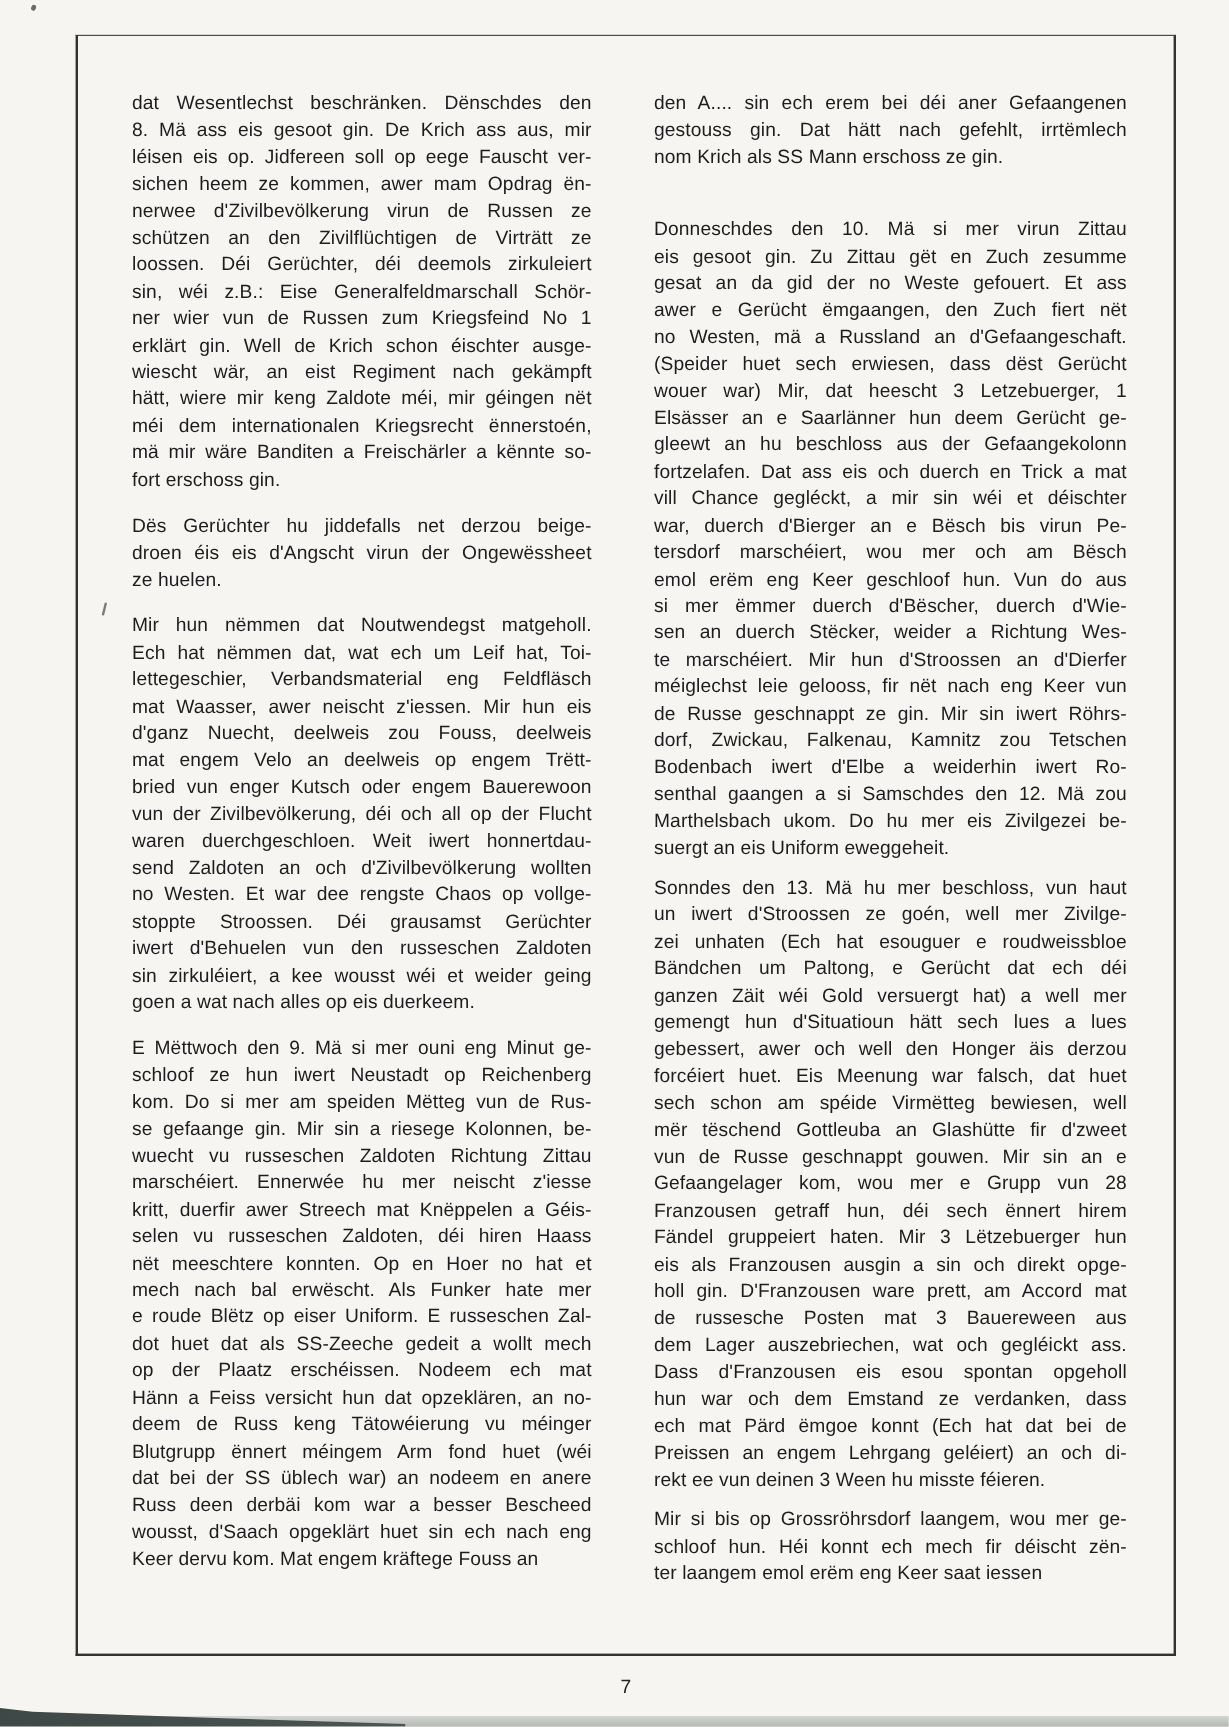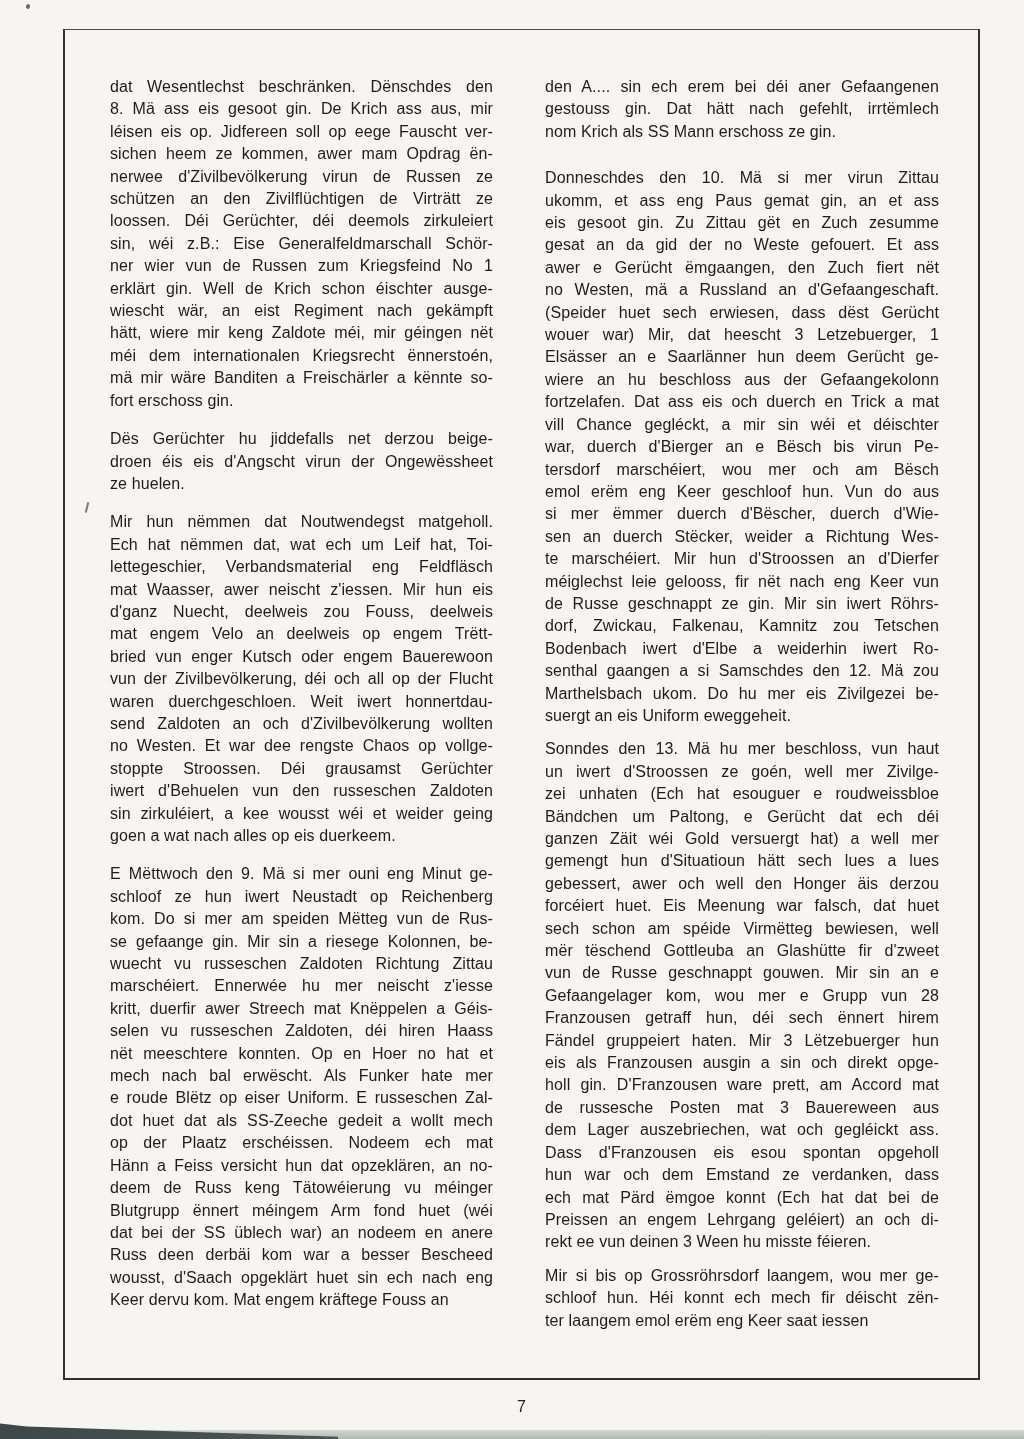--- a/index.html
+++ b/index.html
@@ -35,21 +35,21 @@
     color: #1d1d1f;
     font-size: 16px;
     line-height: 22.4px;
     letter-spacing: 0.1px;
   }
   .col-left  { left: 110px; width: 383px; }
   .col-right { left: 545px; width: 394px; }
 
   .para { margin: 0 0 16px 0; }
   .col-right .para { margin-bottom: 11px; }
-  .col-right .para:first-child { margin-bottom: 24px; }
+  .col-right .para:first-child { margin-bottom: 38px; }
 
   .line {
     text-align: justify;
     text-align-last: justify;
     white-space: nowrap;
     overflow: visible;
   }
   .line.last {
     text-align-last: left;
   }
@@ -175,29 +175,28 @@
       </div>
     </div>
   <div class="col col-right">
       <div class="para">
         <div class="line">den A.... sin ech erem bei déi aner Gefaangenen</div>
         <div class="line">gestouss gin. Dat hätt nach gefehlt, irrtëmlech</div>
         <div class="line last">nom Krich als SS Mann erschoss ze gin.</div>
       </div>
       <div class="para">
         <div class="line">Donneschdes den 10. Mä si mer virun Zittau</div>
-        <div class="line">ukomm, et ass eng Paus gemat gin, an et ass</div>
         <div class="line">eis gesoot gin. Zu Zittau gët en Zuch zesumme</div>
         <div class="line">gesat an da gid der no Weste gefouert. Et ass</div>
         <div class="line">awer e Gerücht ëmgaangen, den Zuch fiert nët</div>
         <div class="line">no Westen, mä a Russland an d'Gefaangeschaft.</div>
         <div class="line">(Speider huet sech erwiesen, dass dëst Gerücht</div>
         <div class="line">wouer war) Mir, dat heescht 3 Letzebuerger, 1</div>
         <div class="line">Elsässer an e Saarlänner hun deem Gerücht ge-</div>
-        <div class="line">wiere an hu beschloss aus der Gefaangekolonn</div>
+        <div class="line">gleewt an hu beschloss aus der Gefaangekolonn</div>
         <div class="line">fortzelafen. Dat ass eis och duerch en Trick a mat</div>
         <div class="line">vill Chance gegléckt, a mir sin wéi et déischter</div>
         <div class="line">war, duerch d'Bierger an e Bësch bis virun Pe-</div>
         <div class="line">tersdorf marschéiert, wou mer och am Bësch</div>
         <div class="line">emol erëm eng Keer geschloof hun. Vun do aus</div>
         <div class="line">si mer ëmmer duerch d'Bëscher, duerch d'Wie-</div>
         <div class="line">sen an duerch Stëcker, weider a Richtung Wes-</div>
         <div class="line">te marschéiert. Mir hun d'Stroossen an d'Dierfer</div>
         <div class="line">méiglechst leie gelooss, fir nët nach eng Keer vun</div>
         <div class="line">de Russe geschnappt ze gin. Mir sin iwert Röhrs-</div>

